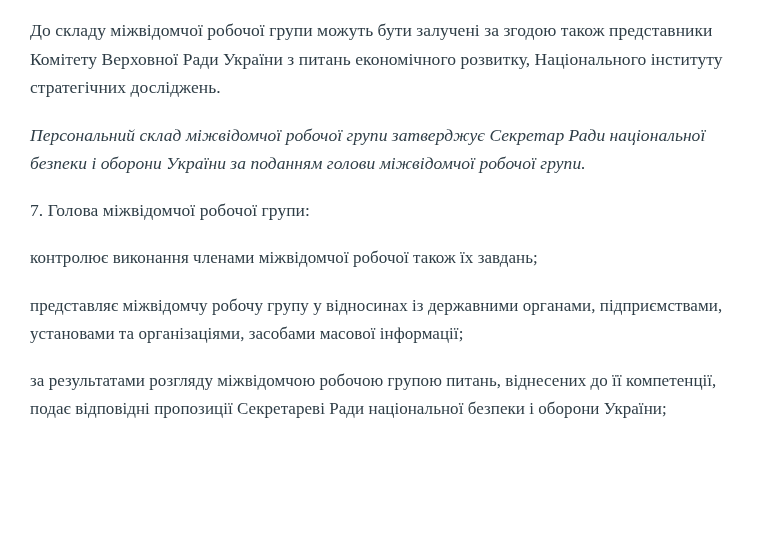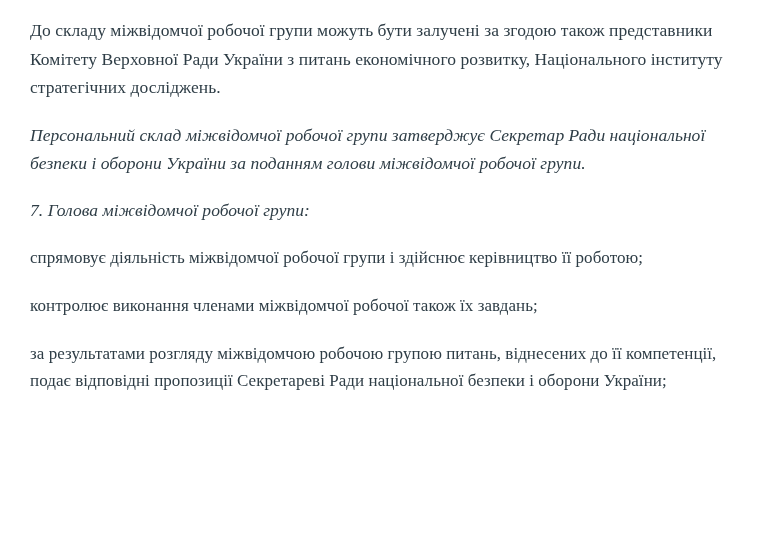--- a/index.html
+++ b/index.html
@@ -31,32 +31,31 @@
     color: #2e3d46;
     text-align: left;
     letter-spacing: 0.05px;
   }
   p.para.tight {
     margin-bottom: 18px;
     font-style: italic;
   }
   p.para.heading-item {
     margin-bottom: 20px;
-    font-style: italic;
   }
   p.para.clause {
     font-size: 17px;
     margin-bottom: 20px;
   }
 </style>
 </head>
 <body>
 
 <div class="page">
   <div class="doc-body">
     <p class="para">До складу міжвідомчої робочої групи можуть бути залучені за згодою також представники Комітету Верховної Ради України з питань економічного розвитку, Національного інституту стратегічних досліджень.</p>
     <p class="para tight">Персональний склад міжвідомчої робочої групи затверджує Секретар Ради національної безпеки і оборони України за поданням голови міжвідомчої робочої групи.</p>
     <p class="para heading-item">7. Голова міжвідомчої робочої групи:</p>
-    <p class="para clause">спрямовує діяльність міжвідомчої робочої групи і здійснює керівництво її роботою;</p>
     <p class="para clause">контролює виконання членами міжвідомчої робочої також їх завдань;</p>
+    <p class="para clause">представляє міжвідомчу робочу групу у відносинах із державними органами, підприємствами, установами та організаціями, засобами масової інформації;</p>
     <p class="para clause">за результатами розгляду міжвідомчою робочою групою питань, віднесених до її компетенції, подає відповідні пропозиції Секретареві Ради національної безпеки і оборони України;</p>
   </div>
 </div>
 
 </body></html>

